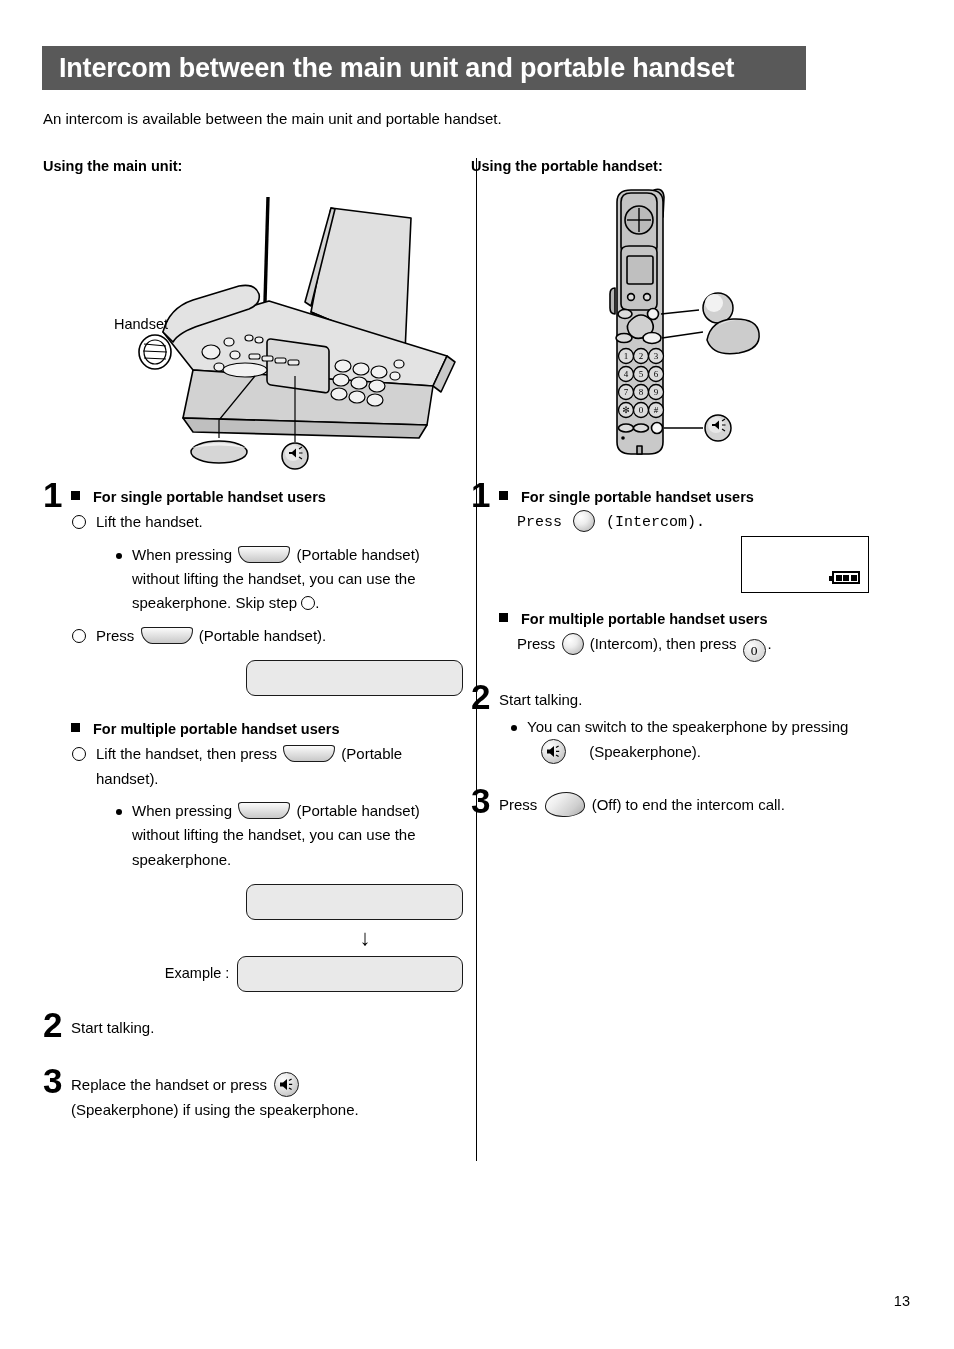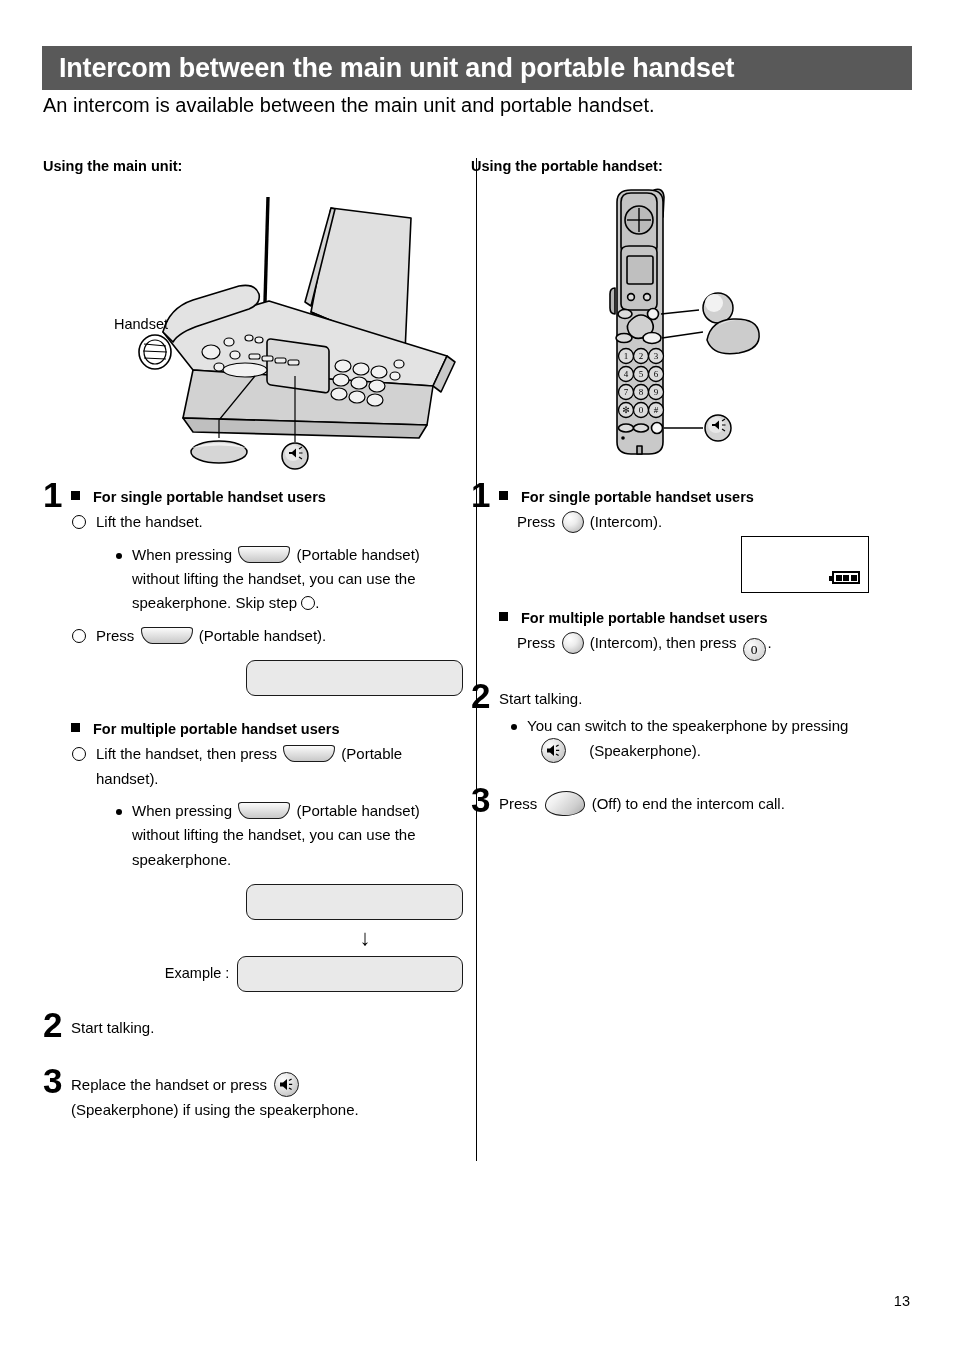--- a/index.html
+++ b/index.html
@@ -12,37 +12,37 @@
     position: relative;
     font-family: "Liberation Sans", sans-serif;
     color: #000;
     -webkit-font-smoothing: antialiased;
   }
 
   
   .page-header {
     position: absolute;
     left: 42px; top: 46px;
-    width: 870px; height: 44px;
+    width: 764px; height: 44px;
     background: #595959;
     display: flex; align-items: center;
   }
   .page-header .title {
     color: #ffffff;
     font-size: 27px;
     font-weight: bold;
     letter-spacing: -0.2px;
     padding-left: 17px;
     white-space: nowrap;
   }
 
   .intro-line {
     position: absolute;
-    left: 43px; top: 94px;
-    font-size: 20px;
+    left: 43px; top: 110px;
+    font-size: 15px;
   }
 
   
   .col-divider {
     position: absolute;
     left: 476px; top: 158px;
     width: 1px; height: 1003px;
     background: #000;
   }
 
@@ -531,21 +531,21 @@
 
   <div class="step" style="margin-top:16px;">
     <div class="step-num">1</div>
     <div class="step-body">
 
       <div class="sub-head">
         <span class="sq-bullet"></span>
         <span>For single portable handset users</span>
       </div>
 
-      <div class="indent-2" style="position:relative;">
+      <div class="indent-2" style="position:relative;font-family:Liberation Mono, monospace;">
         <span>Press</span>
         <span class="btn-round"></span>
         <span>(Intercom).</span>
 
         <div class="lcd-rect" style="position:absolute; right:22px; top:26px;">
           <div class="battery">
               <i></i>
               <i></i>
               <i></i>
             </div>

